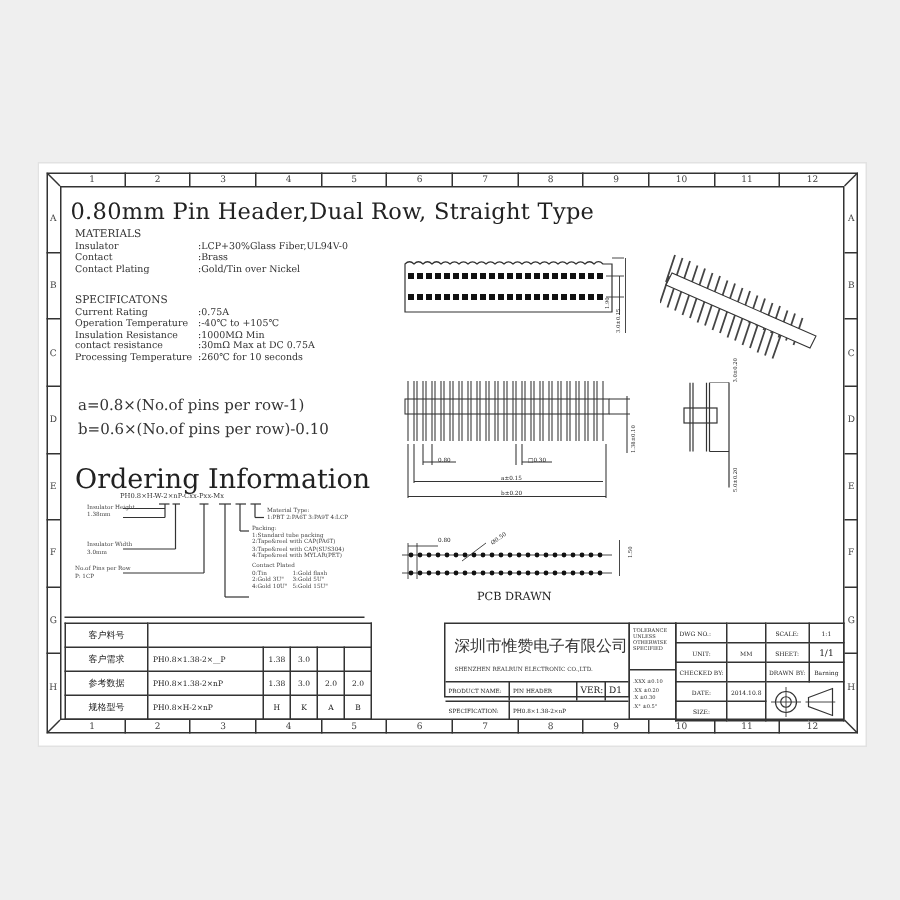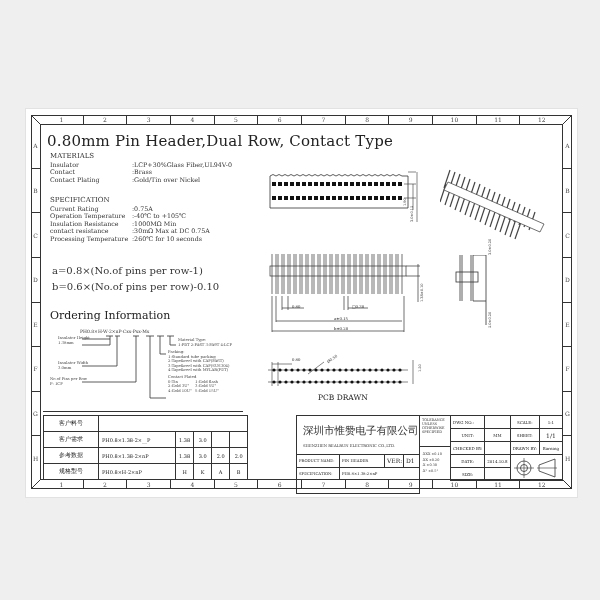--- a/index.html
+++ b/index.html
@@ -14,21 +14,21 @@
   .band-left,.band-right{position:absolute;top:124px;width:9px;height:356px;display:flex;flex-direction:column;}
   .band-left{left:31px;} .band-right{left:563px;}
   .band-left span,.band-right span{flex:1;border-top:1px solid #333;font-size:6px;display:flex;align-items:center;justify-content:center;color:#444;}
   .band-left span:first-child,.band-right span:first-child{border-top:none;}
   .t{position:absolute;white-space:nowrap;}
   .title{left:47px;top:132px;font-size:15px;letter-spacing:0.2px;}
   .spec{font-size:6.3px;line-height:7.6px;color:#333;}
   .spec .row{display:flex;}
   .spec .k{width:82px;}
   .formula{left:52px;font-size:10px;color:#333;text-align:right;}
-  .ord-title{left:50px;top:309px;font-size:11px;}
+  .ord-title{left:50px;top:309px;font-size:18px;}
   .tiny{font-size:3.8px;line-height:4.6px;color:#444;}
   table.bl{position:absolute;left:43px;top:415px;border-collapse:collapse;font-size:6px;}
   table.bl td{border:1px solid #333;height:15px;padding:0 3px;white-space:nowrap;}
   table.tb{position:absolute;border-collapse:collapse;font-size:4px;}
   table.tb td{border:1px solid #333;padding:0 2px;white-space:nowrap;}
   .lbl{text-align:center;}
   .pcb{position:absolute;left:318px;top:393px;font-size:7.5px;}
 </style>
 </head>
 <body>
@@ -86,40 +86,40 @@
   <span>A</span>
   <span>B</span>
   <span>C</span>
   <span>D</span>
   <span>E</span>
   <span>F</span>
   <span>G</span>
   <span>H</span>
 </div>
 
-<div class="t title">0.80mm Pin Header,Dual Row, Contact Type</div>
+<div class="t title">0.80mm Pin Header,Dual Row, Straight Type</div>
 
 <div class="t spec" style="left:50px;top:153px;">
   <div style="font-size:7px;">MATERIALS</div>
   <div class="row">
       <span class="k">Insulator</span>
       <span>:LCP+30%Glass Fiber,UL94V-0</span>
     </div>
   <div class="row">
       <span class="k">Contact</span>
       <span>:Brass</span>
     </div>
   <div class="row">
       <span class="k">Contact Plating</span>
       <span>:Gold/Tin over Nickel</span>
     </div>
 </div>
 
 <div class="t spec" style="left:50px;top:197px;">
-  <div style="font-size:7px;">SPECIFICATION</div>
+  <div style="font-size:7px;">SPECIFICATONS</div>
   <div class="row">
       <span class="k">Current Rating</span>
       <span>:0.75A</span>
     </div>
   <div class="row">
       <span class="k">Operation Temperature</span>
       <span>:-40℃ to +105℃</span>
     </div>
   <div class="row">
       <span class="k">Insulation Resistance</span>
@@ -434,21 +434,21 @@
     <td style="font-size:5px;">PH0.8×H-2×nP</td>
     <td class="lbl" style="font-size:5px;">H</td>
     <td class="lbl" style="font-size:5px;">K</td>
     <td class="lbl" style="font-size:5px;">A</td>
     <td class="lbl" style="font-size:5px;">B</td>
   </tr>
 </tbody>
   </table>
 <div style="position:absolute;left:43px;top:411px;width:200px;border-top:1px solid #333;"></div>
 
-<div style="position:absolute;left:296px;top:415px;width:124px;height:79px;border:1px solid #333;box-sizing:border-box;">
+<div style="position:absolute;left:296px;top:415px;width:124px;height:50px;border:1px solid #333;box-sizing:border-box;">
   <div style="position:absolute;left:0;top:0;width:122px;height:38px;border-bottom:1px solid #333;">
     <div class="t" style="left:6px;top:8px;font-size:10.5px;color:#333;">深圳市惟赞电子有限公司</div>
     <div class="t" style="left:6px;top:27px;font-size:3.8px;color:#333;">SHENZHEN REALRUN ELECTRONIC CO.,LTD.</div>
   </div>
   <div style="position:absolute;left:0;top:38px;width:122px;height:13px;border-bottom:1px solid #333;display:flex;font-size:3.8px;">
     <div style="width:40px;border-right:1px solid #333;padding-left:2px;line-height:13px;">PRODUCT NAME:</div>
     <div style="width:42px;border-right:1px solid #333;padding-left:2px;line-height:13px;">PIN HEADER</div>
     <div style="width:16px;border-right:1px solid #333;padding-left:2px;line-height:13px;font-size:6px;">VER:</div>
     <div style="flex:1;padding-left:2px;line-height:13px;font-size:6px;">D1</div>
   </div>

